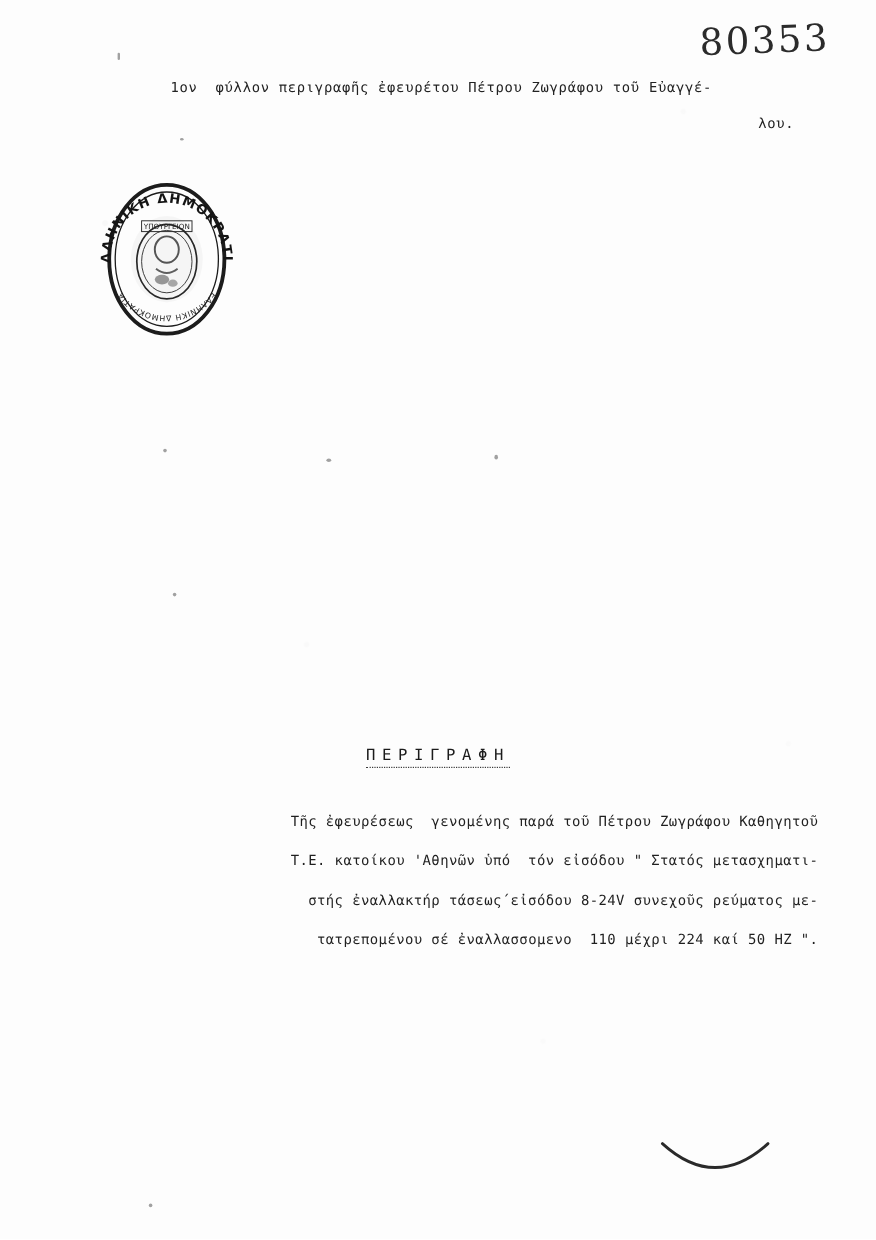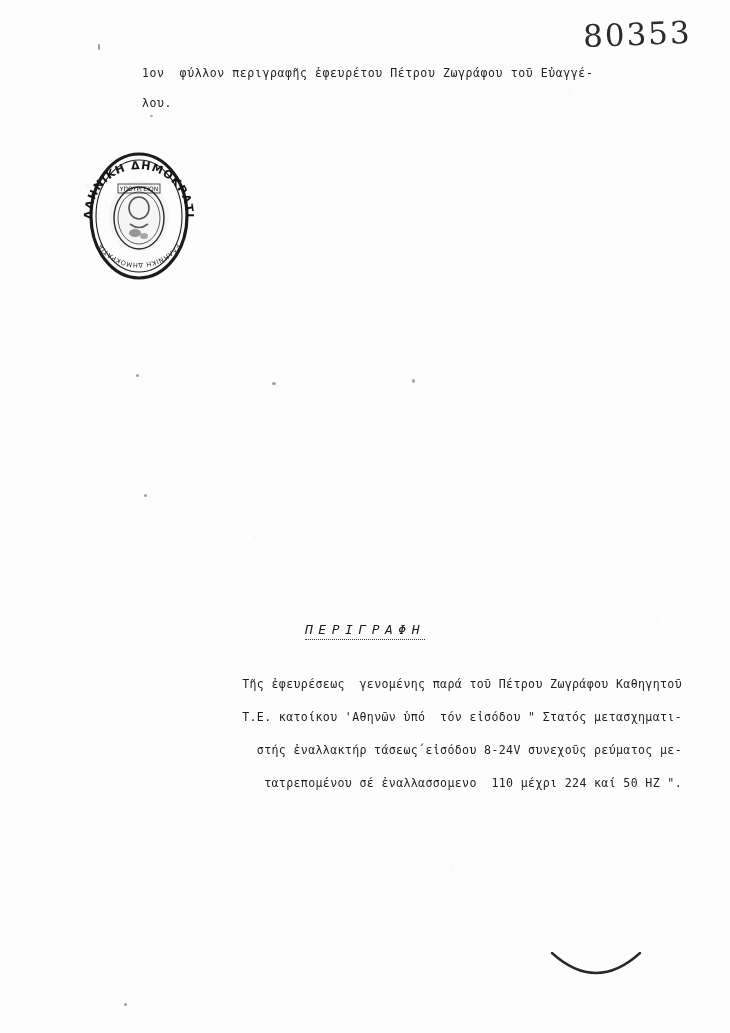--- a/index.html
+++ b/index.html
@@ -56,20 +56,21 @@
     letter-spacing: 0.6px;
     color: #222;
   }
   .header-block .line {
     text-underline-offset: 3px;
     text-decoration-thickness: 1px;
     white-space: pre;
   }
   .header-block .line.second {
     margin-left: 0px;
+    text-align: right;
   }
 
   
   .stamp {
     position: absolute;
     top: 138px;
     left: 78px;
     width: 122px;
     height: 148px;
   }
@@ -91,21 +92,20 @@
     width: 730px;
     text-align: center;
     font-size: 13px;
     letter-spacing: 5.5px;
     color: #1b1b1b;
   }
   .doc-title .inner {
     display: inline-block;
     border-bottom: 1px dotted #3a3a3a;
     padding-bottom: 2px;
-    font-style: italic;
   }
 
   
   .body-text {
     position: absolute;
     top: 668px;
     left: 152px;
     width: 530px;
     font-size: 11.6px;
     line-height: 33px;

